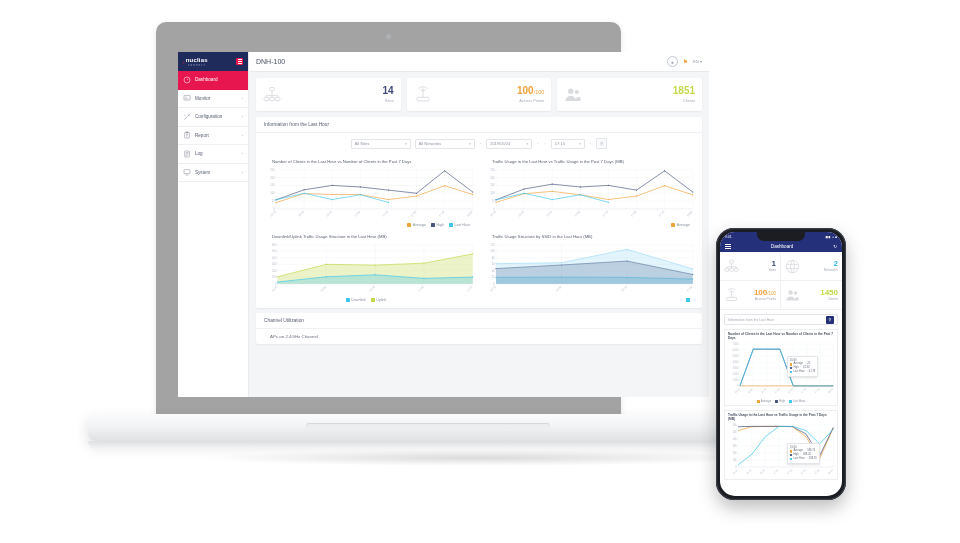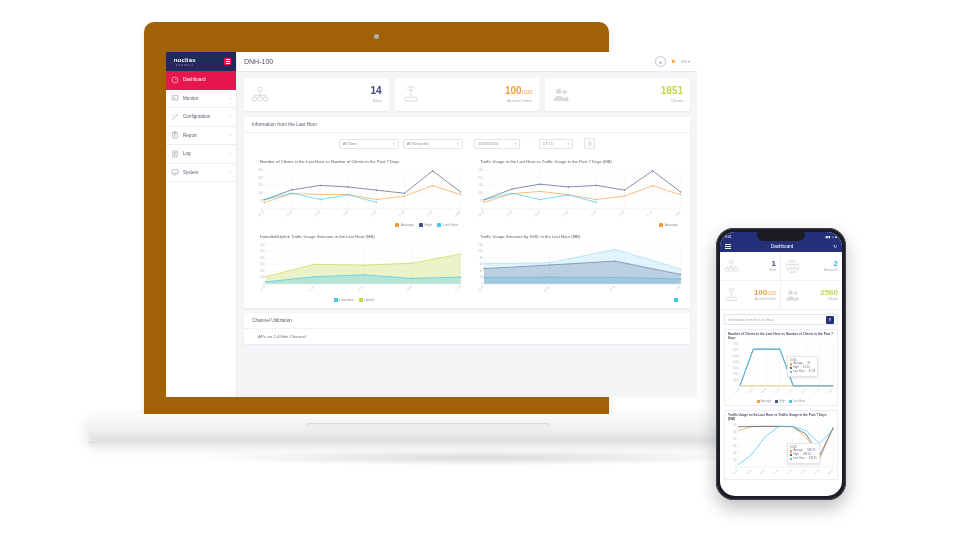--- a/index.html
+++ b/index.html
@@ -7,22 +7,22 @@
     width:960px;height:543px;overflow:hidden;
     background:#ffffff;
     font-family:"Liberation Sans", sans-serif;
     position:relative;
   }
   .scene{position:absolute;inset:0;}
 
   
   .laptop{position:absolute;left:140px;top:22px;width:575px;height:400px;}
   .lid{
-    position:absolute;left:4px;top:0;width:465px;height:395px;
-    background:#a16207;border-radius:10px 10px 3px 3px;
+    position:absolute;left:16px;top:0;width:465px;height:395px;
+    background:#a3a3a3;border-radius:10px 10px 3px 3px;
     box-shadow:0 2px 6px rgba(0,0,0,.10);
   }
   .lid-inner{
     position:absolute;left:22px;top:30px;width:531px;height:345px;
     background:#ffffff;overflow:hidden;
   }
   .cam{position:absolute;left:50%;top:12px;width:5px;height:5px;margin-left:-2.5px;border-radius:50%;background:#aeb1b4;}
 
   .base{
     position:absolute;left:-52px;top:392px;width:679px;height:27px;
@@ -700,21 +700,21 @@
         <div class="ph-stat">
           <span class="ph-ico">
             <svg viewBox="0 0 24 24" fill="#5a6072">
                 <circle cx="9" cy="7" r="3.6"></circle>
                 <path d="M2 20c0-4 3.2-6.6 7-6.6s7 2.6 7 6.6z"></path>
                 <circle cx="17" cy="8" r="2.8"></circle>
                 <path d="M14.5 20c0-3.3 2.4-5.3 5-5.3 1.6 0 2.5.6 2.5.6V20z"></path>
               </svg>
           </span>
           <span class="ph-txt">
-            <div class="ph-num" style="color:#c4d84a"><span>2560</span></div>
+            <div class="ph-num" style="color:#c4d84a"><span>1450</span></div>
             <div class="ph-lbl">Clients</div>
           </span>
         </div>
       </div>
 
       <div class="ph-search">
         <span>Information from the Last Hour</span>
         <span class="sbtn">⚲</span>
       </div>
 

